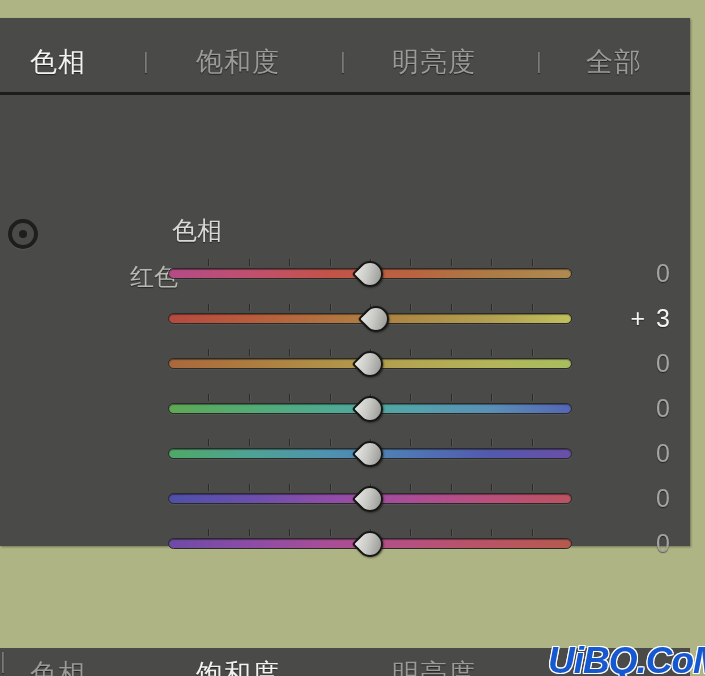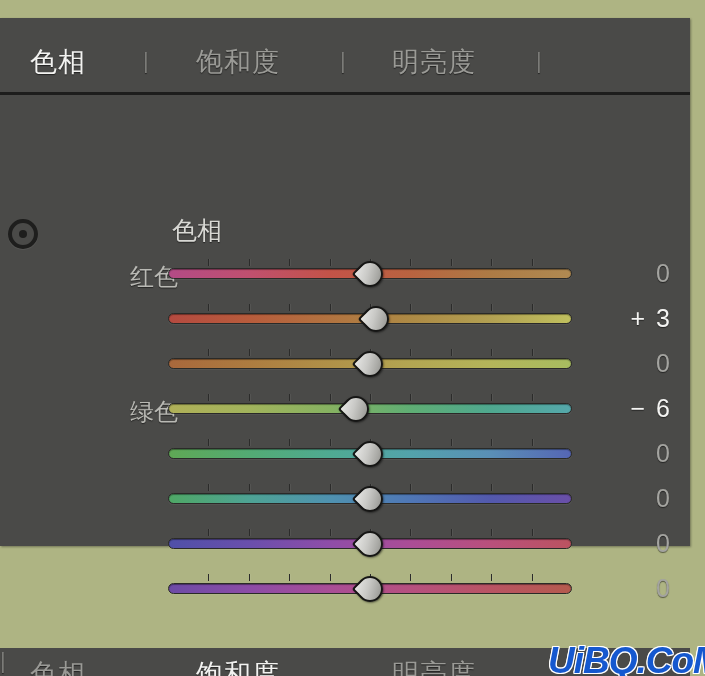--- a/index.html
+++ b/index.html
@@ -192,20 +192,21 @@
 
   <div class="panel">
 
     <div class="tabbar">
       <div class="tab active t1">色相</div>
       <div class="tabsep s1">|</div>
       <div class="tab t2">饱和度</div>
       <div class="tabsep s2">|</div>
       <div class="tab t3">明亮度</div>
       <div class="tabsep s3">|</div>
+      <div class="tab t4">全部</div>
     </div>
 
     <div class="panel-body">
       <div class="target-icon"></div>
       <div class="section-title">色相</div>
 
       <div class="rows" id="slider-rows">
           <div class="row">
             <div class="row-label">红色</div>
             <div class="track-wrap">
@@ -259,41 +260,20 @@
                 <i style="left: 70%;"></i>
                 <i style="left: 80%;"></i>
                 <i style="left: 90%;"></i>
               </div>
               <div class="track" style="background: linear-gradient(to right, rgb(169, 104, 60), rgb(173, 124, 64), rgb(176, 145, 72), rgb(179, 166, 82), rgb(180, 181, 90), rgb(168, 189, 96));"></div>
               <div class="handle" style="left: 50%;">
                 <div class="drop"></div>
               </div>
             </div>
             <div class="row-value">0</div>
-          </div>
-          <div class="row">
-            <div class="row-label">绿色</div>
-            <div class="track-wrap">
-              <div class="ticks">
-                <i style="left: 10%;"></i>
-                <i style="left: 20%;"></i>
-                <i style="left: 30%;"></i>
-                <i style="left: 40%;"></i>
-                <i style="left: 50%;"></i>
-                <i style="left: 60%;"></i>
-                <i style="left: 70%;"></i>
-                <i style="left: 80%;"></i>
-                <i style="left: 90%;"></i>
-              </div>
-              <div class="track" style="background: linear-gradient(to right, rgb(176, 176, 88), rgb(162, 180, 92), rgb(134, 178, 97), rgb(95, 174, 116), rgb(79, 168, 143), rgb(85, 168, 171));"></div>
-              <div class="handle" style="left: 46.5%;">
-                <div class="drop"></div>
-              </div>
-            </div>
-            <div class="row-value modified">− 6</div>
           </div>
           <div class="row">
             <div class="track-wrap">
               <div class="ticks">
                 <i style="left: 10%;"></i>
                 <i style="left: 20%;"></i>
                 <i style="left: 30%;"></i>
                 <i style="left: 40%;"></i>
                 <i style="left: 50%;"></i>
                 <i style="left: 60%;"></i>

